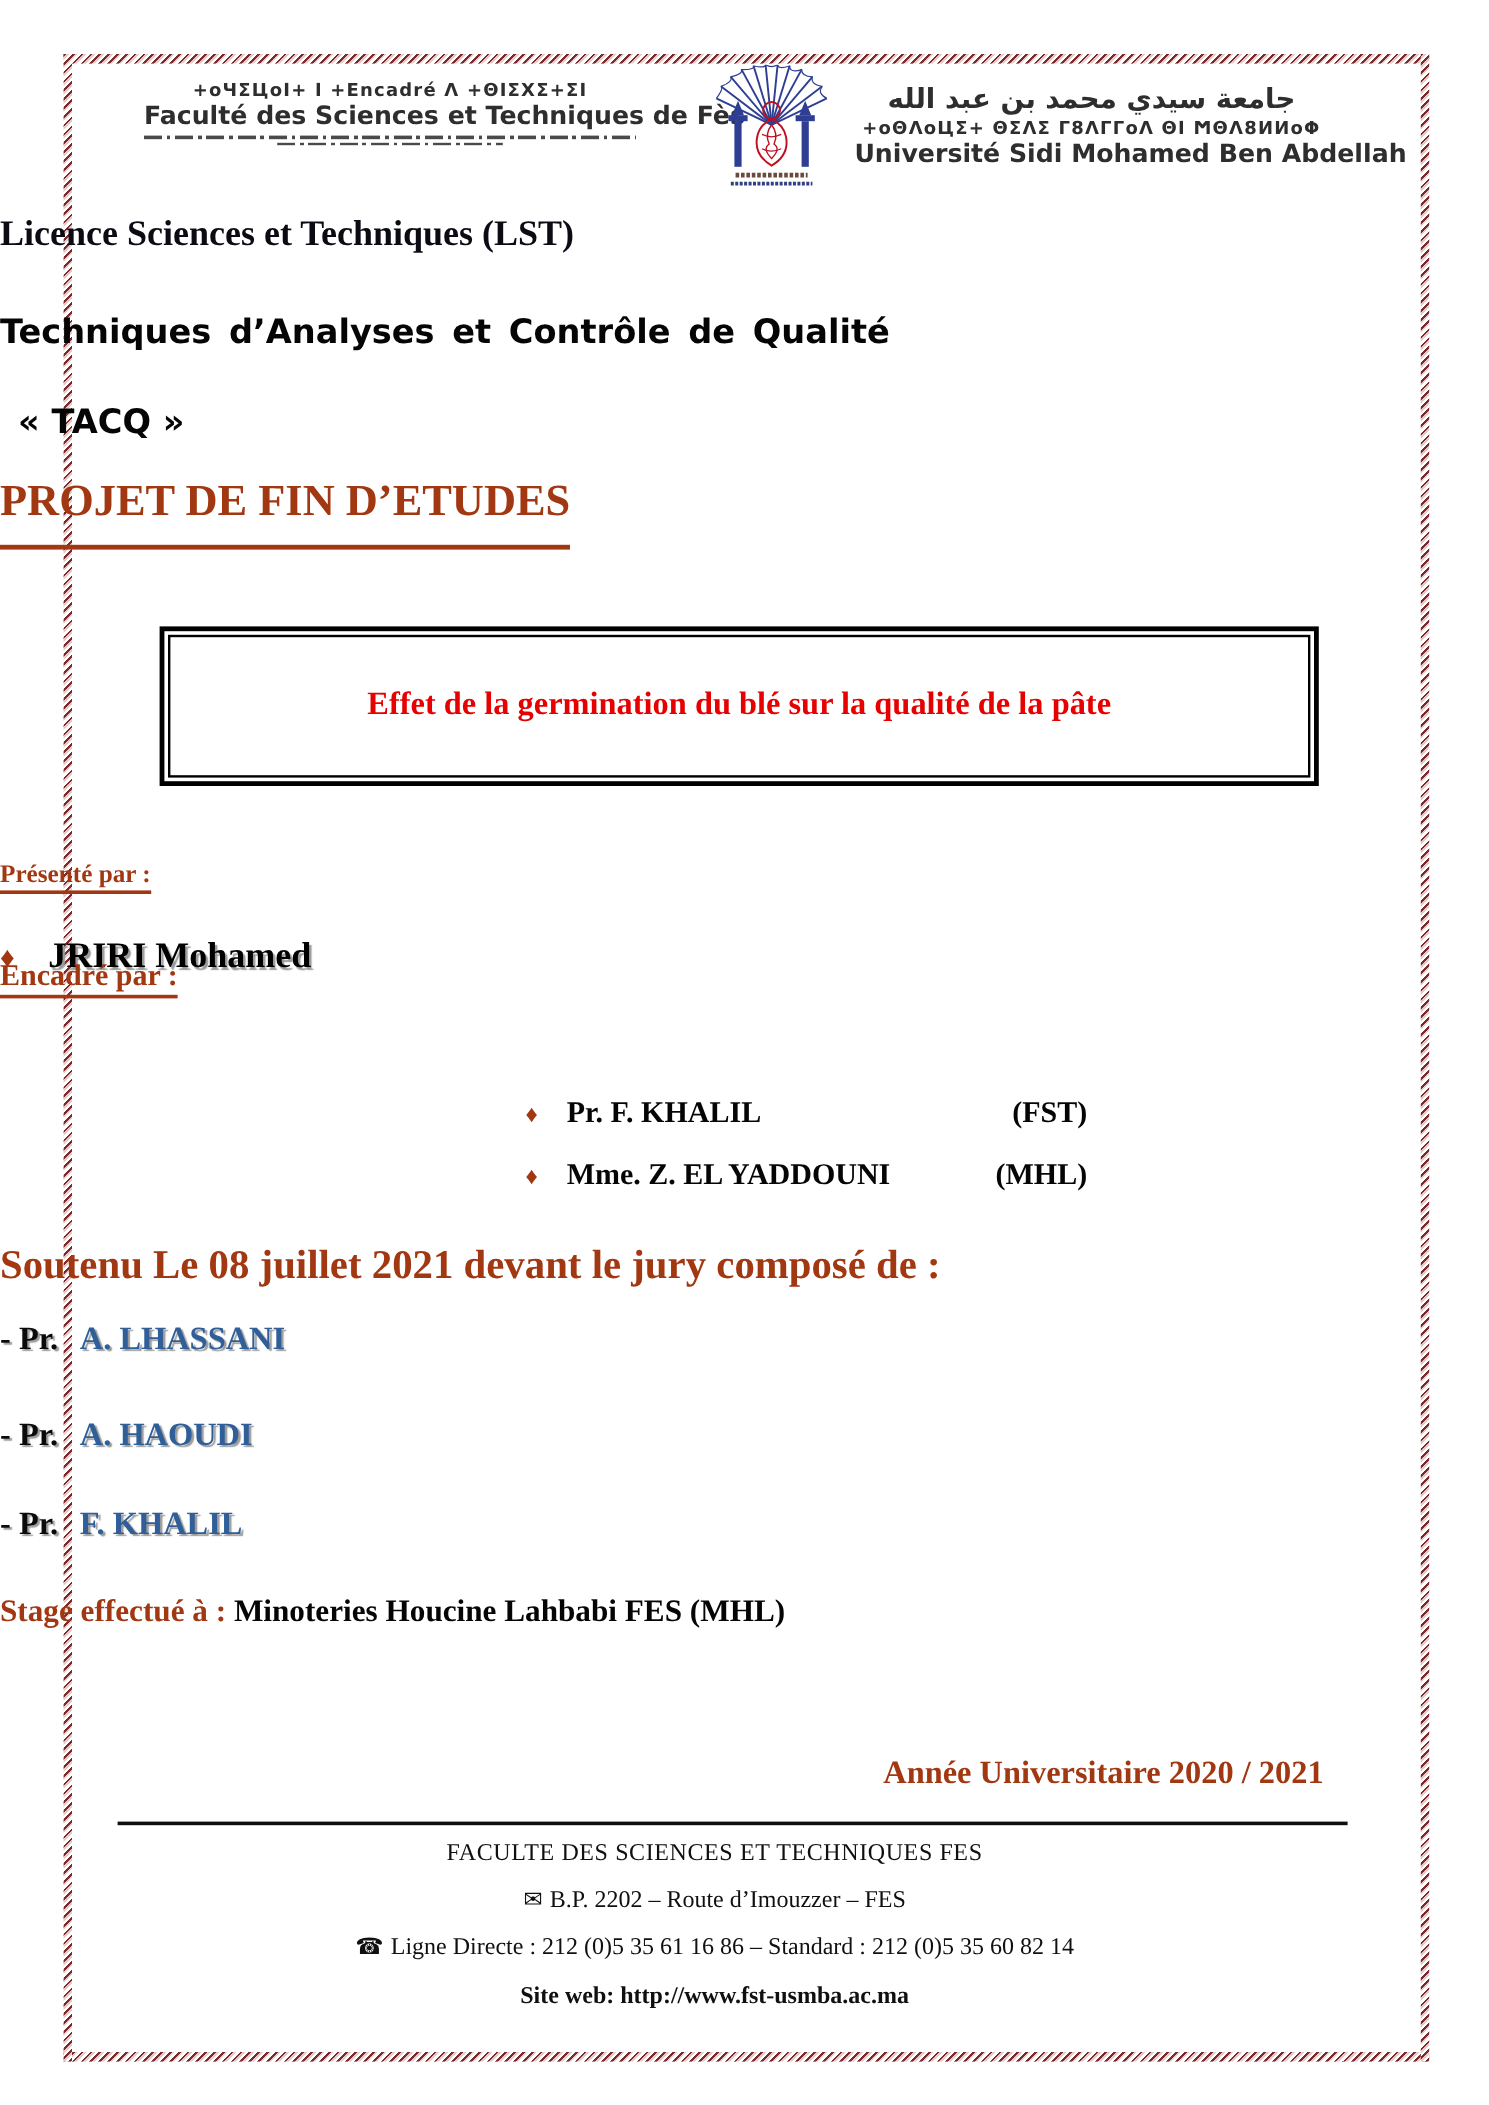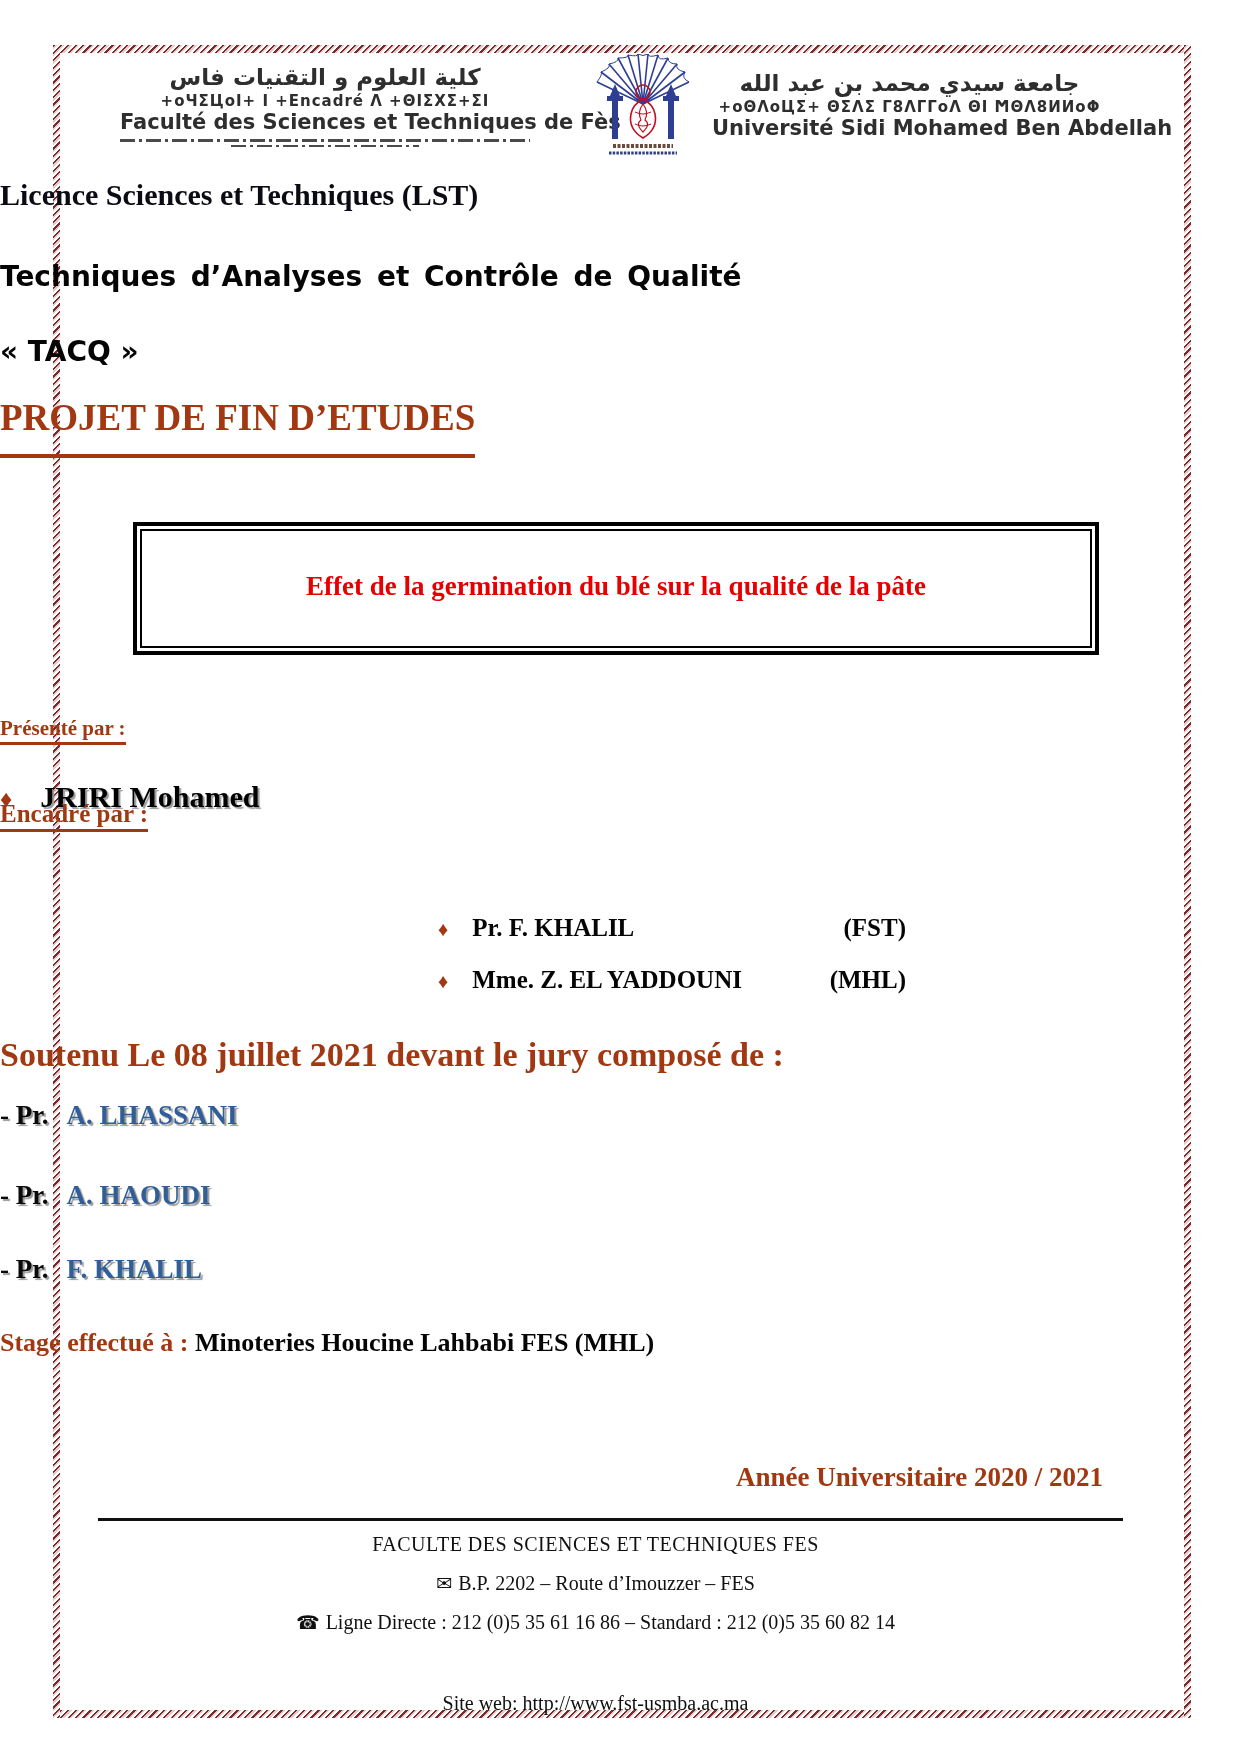--- a/index.html
+++ b/index.html
@@ -34,21 +34,21 @@
       #4a4a4a 0 15px, transparent 15px 19px,
       #4a4a4a 19px 22px, transparent 22px 26px);
   }
   .dashdot.short { width:46%; margin:3px auto 0 auto; }
   .logo-wrap { position:absolute; top:54px; left:583px; width:120px; height:106px; }
 
   
   .cline { position:absolute; left:0; right:0; text-align:left; }
   .t-program   { top:178px; font-weight:bold; font-size:30px; color:#0b0b14; }
   .t-specialty { top:260px; font-family:"DejaVu Sans", sans-serif; font-weight:bold; font-size:28px; color:#050505; word-spacing:5px; }
-  .t-acronym   { top:335px; font-family:"DejaVu Sans", sans-serif; font-weight:bold; font-size:28px; color:#050505; }
+  .t-acronym   { top:335px; font-family:"DejaVu Sans", sans-serif; font-weight:bold; font-size:28px; color:#050505;padding-left:15px; }
   .t-project   { top:396px; font-weight:bold; font-size:37px; color:#a23812; }
   .t-project .u { border-bottom:4px solid #a23812; padding-bottom:16px; }
 
   
   .subject-box {
     position:absolute; left:133px; top:522px; width:952px;
     border:4px solid #000; padding:3px;
     background:#fff;
   }
   .subject-inner {
@@ -83,33 +83,32 @@
   .p-stage { top:1328px; font-weight:bold; font-size:26px; color:#050505; }
   .p-year  { position:absolute; top:1462px; right:138px; text-align:right;
              font-weight:bold; font-size:27px; }
 
   
   .foot-rule { position:absolute; top:1518px; left:98px; right:118px; height:2.5px; background:#101010; }
   .foot-line { position:absolute; left:30px; right:80px; text-align:center; font-size:20px; color:#101010; }
   .f-0 { top:1533px; letter-spacing:0.5px; }
   .f-1 { top:1572px; }
   .f-2 { top:1611px; }
-  .f-3 { top:1692px; }
+  .f-3 { top:1652px;font-weight:bold; }
   .foot-icon { font-family:"DejaVu Sans", sans-serif; font-size:19px; margin-right:6px; }
 </style>
 </head>
 <body>
 
 <div class="hatch hatch-top"></div>
 <div class="hatch hatch-bottom"></div>
 <div class="hatch hatch-left"></div>
 <div class="hatch hatch-right"></div>
 
 <div class="header-left">
-  <div class="hdr-ar">كلية العلوم و التقنيات فاس</div>
   <div class="hdr-tif">+oЧΣЦoI+ I +Encadré Λ +ΘIΣΧΣ+ΣI</div>
   <div class="hdr-lat">Faculté des Sciences et Techniques de Fès</div>
   <div class="dashdot"></div>
   <div class="dashdot short"></div>
 </div>
 
 <div class="logo-wrap">
   <svg width="120" height="106" viewBox="0 0 120 106">
 
     <g stroke="#2e3f93" stroke-width="1.6" fill="none">

